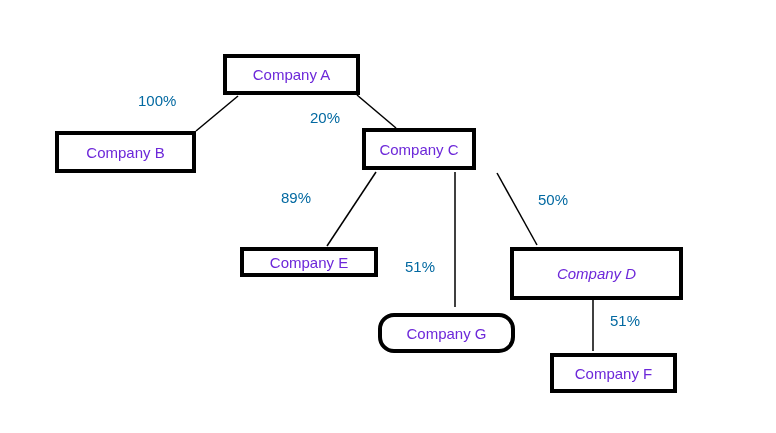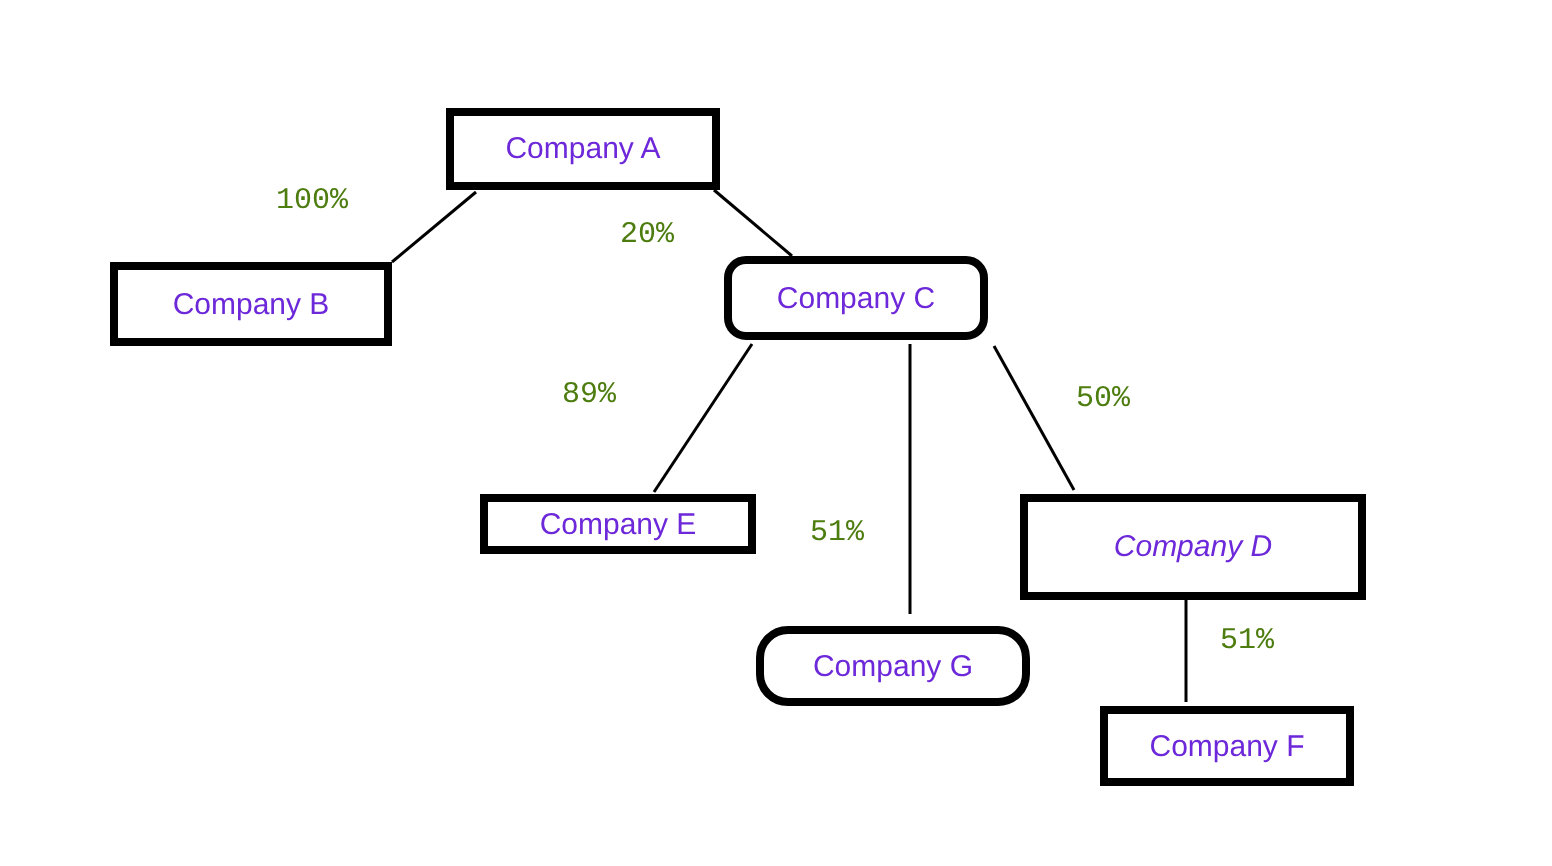--- a/index.html
+++ b/index.html
@@ -38,25 +38,24 @@
     font-size: 15px;
     line-height: 1;
     color: #6d28d9;
     white-space: nowrap;
     z-index: 2;
   }
   .edge-label {
     position: absolute;
     font-size: 15px;
     line-height: 1;
-    color: #4d7c0f;
+    color: #0369a1;
     white-space: nowrap;
     background: transparent;
     z-index: 3;
-    font-family: Liberation Mono, monospace;
   }
 </style>
 </head>
 <body>
 
 <div id="diagram-canvas">
 
   <svg id="connector-layer" viewBox="0 0 776 433" width="776" height="433" xmlns="http://www.w3.org/2000/svg">
       <line x1="238" y1="96" x2="196" y2="131" stroke="#000000" stroke-width="1.5"></line>
       <line x1="357" y1="95" x2="396" y2="128" stroke="#000000" stroke-width="1.5"></line>
@@ -66,21 +65,21 @@
       <line x1="593" y1="289" x2="593" y2="351" stroke="#000000" stroke-width="1.5"></line>
     </svg>
 
   <div id="node-layer">
       <div class="node-box" style="left: 223px; top: 54px; width: 137px; height: 41px; border-color: rgb(0, 0, 0); background: rgb(255, 255, 255);">
         <span>Company A</span>
       </div>
       <div class="node-box" style="left: 55px; top: 131px; width: 141px; height: 42px; border-color: rgb(0, 0, 0); background: rgb(255, 255, 255);">
         <span>Company B</span>
       </div>
-      <div class="node-box" style="left: 362px; top: 128px; width: 132px; height: 42px; border-color: rgb(0, 0, 0); background: rgb(255, 255, 255); border-radius: 11px;">
+      <div class="node-box" style="left: 362px; top: 128px; width: 114px; height: 42px; border-color: rgb(0, 0, 0); background: rgb(255, 255, 255);">
         <span>Company C</span>
       </div>
       <div class="node-box" style="left: 240px; top: 247px; width: 138px; height: 30px; border-color: rgb(0, 0, 0); background: rgb(255, 255, 255);">
         <span>Company E</span>
       </div>
       <div class="node-box" style="left: 510px; top: 247px; width: 173px; height: 53px; border-color: rgb(0, 0, 0); background: rgb(255, 255, 255); font-style: italic;">
         <span>Company D</span>
       </div>
       <div class="node-box" style="left: 378px; top: 313px; width: 137px; height: 40px; border-color: rgb(0, 0, 0); background: rgb(255, 255, 255); border-radius: 16px;">
         <span>Company G</span>

